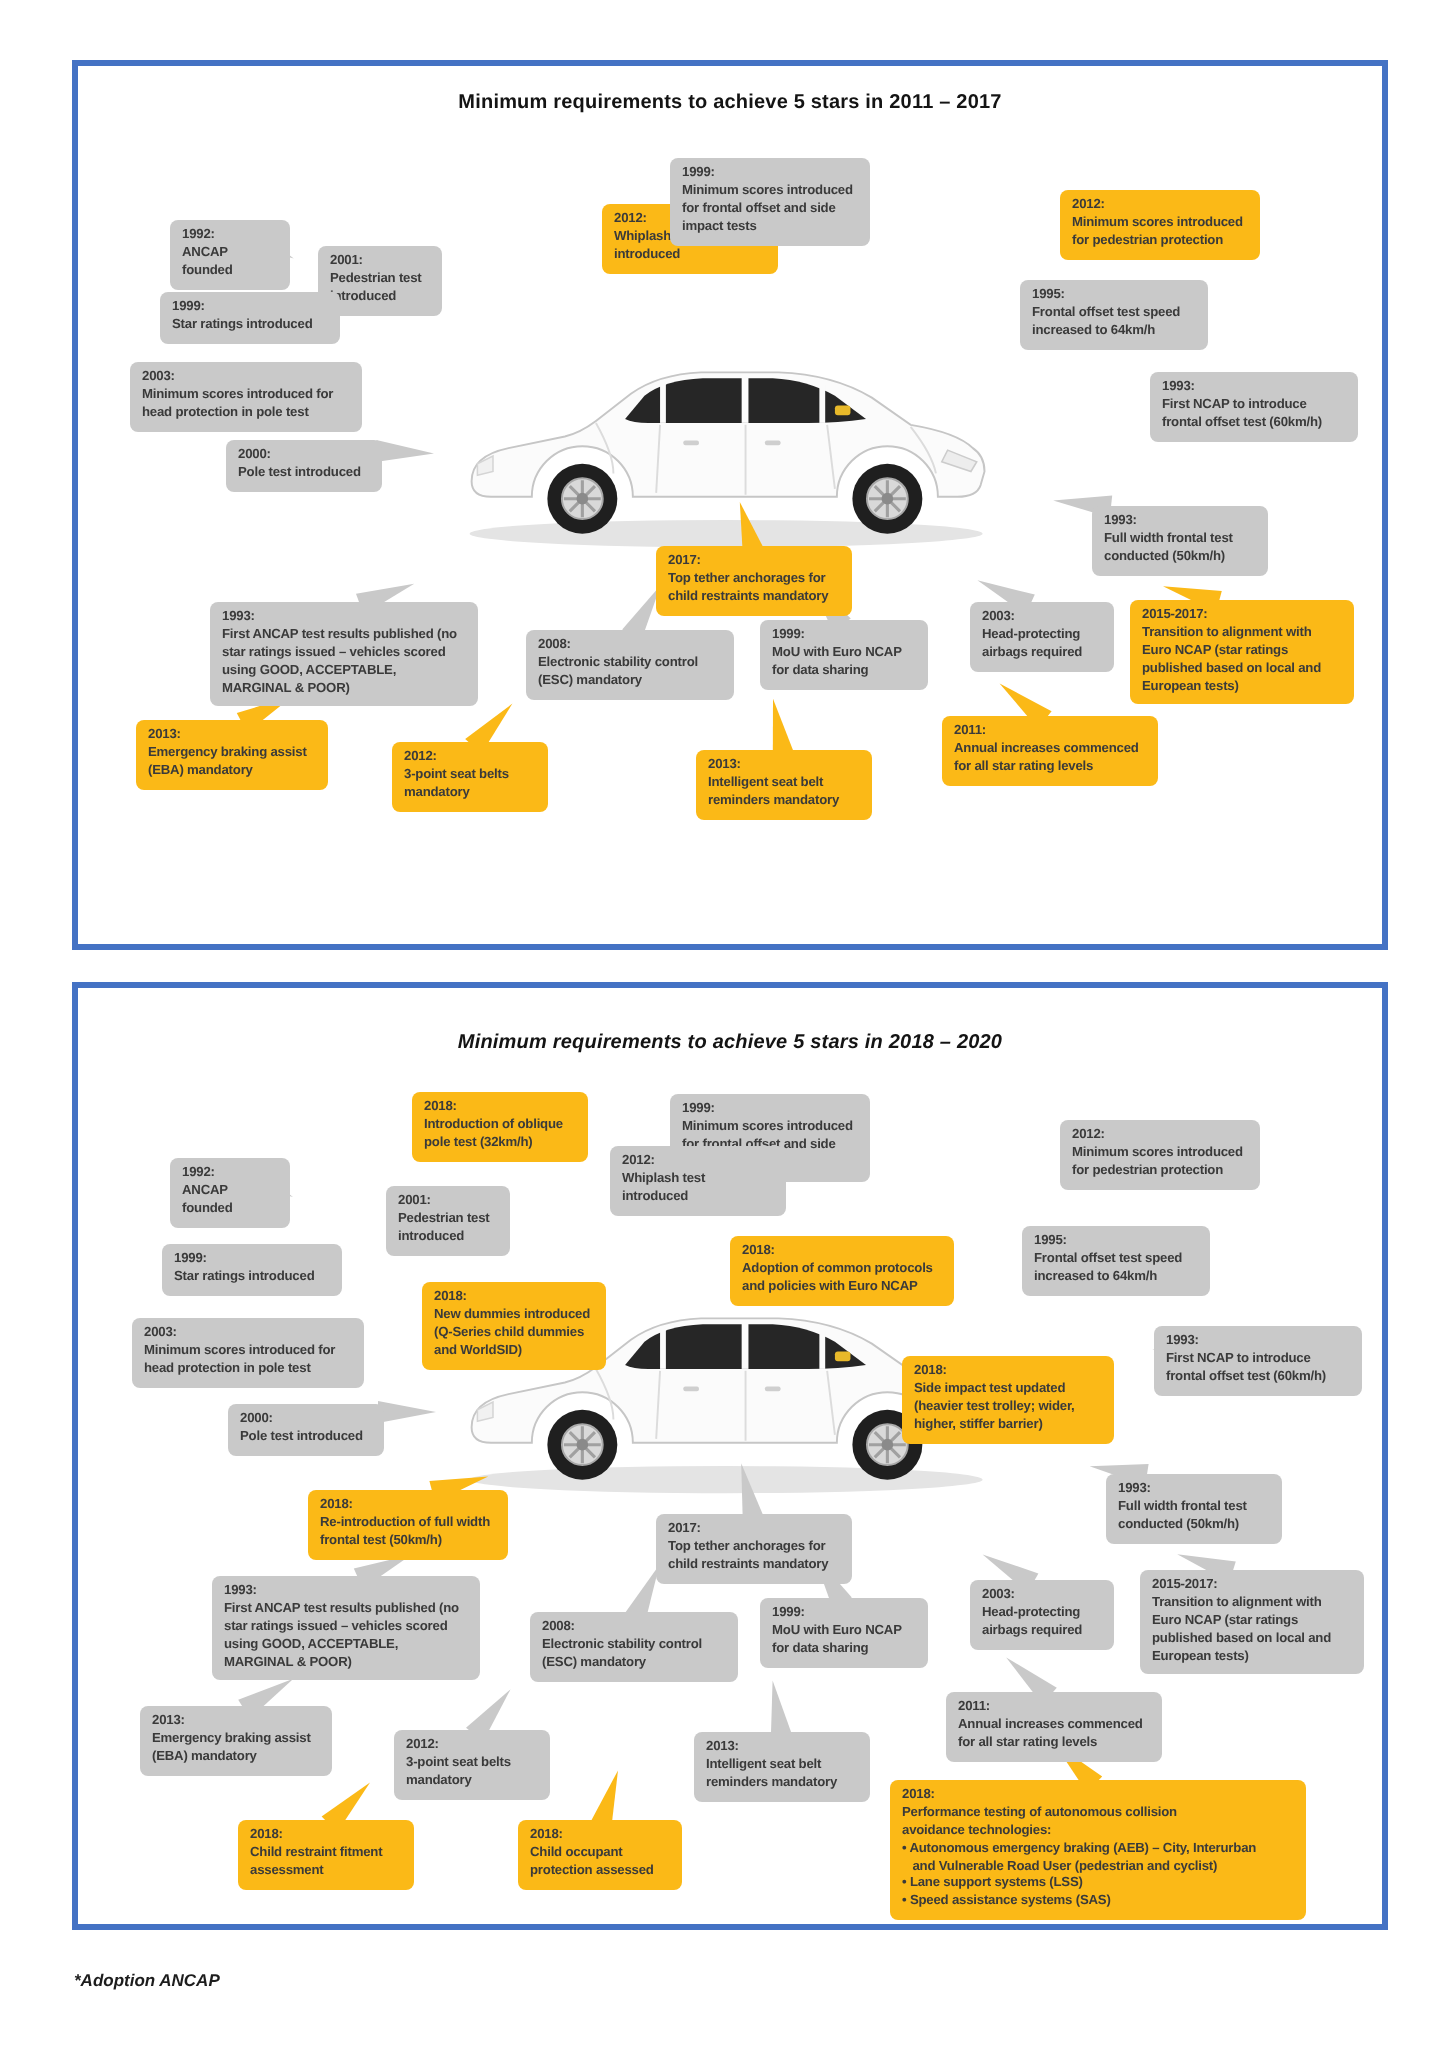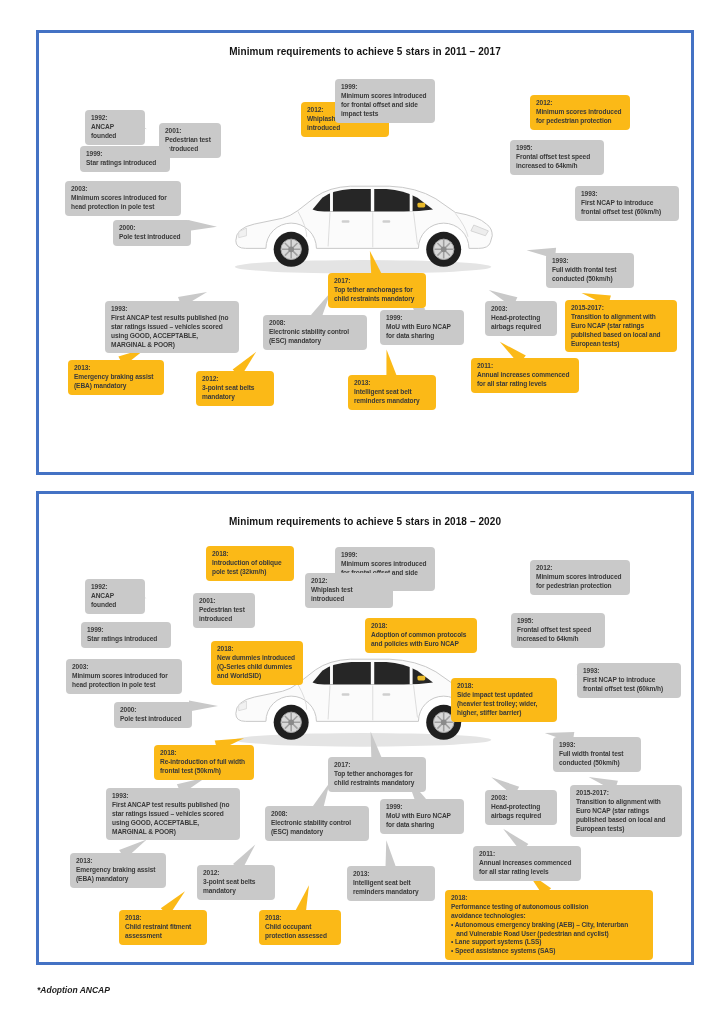--- a/index.html
+++ b/index.html
@@ -17,21 +17,21 @@
     position:absolute;left:36px;width:652px;border:3px solid var(--blue);
     box-sizing:content-box;background:#fff;
   }
   .panel-1{top:30px;height:439px;}
   .panel-2{top:491px;height:468px;}
   .panel-title{
     position:absolute;left:0;right:0;text-align:center;margin:0;
     font-size:10px;font-weight:700;color:#141414;letter-spacing:.1px;z-index:3;
   }
   .panel-1 .panel-title{top:13px;}
-  .panel-2 .panel-title{top:22px;}
+  .panel-2 .panel-title{top:22px;font-style:italic;}
   .car{position:absolute;z-index:0;}
   .car svg{display:block;width:100%;height:100%;}
   svg.tails{position:absolute;left:0;top:0;z-index:1;pointer-events:none;}
   .callout{
     position:absolute;z-index:2;border-radius:4px;padding:4px 6px;
     box-sizing:border-box;color:var(--text);
     font-size:6.6px;line-height:1.35;font-weight:700;letter-spacing:-0.1px;
   }
   .callout.g{background:var(--gray);}
   .callout.y{background:var(--yellow);}

